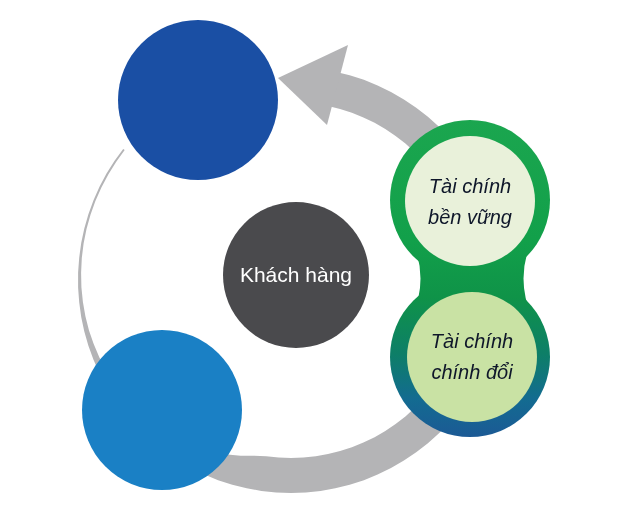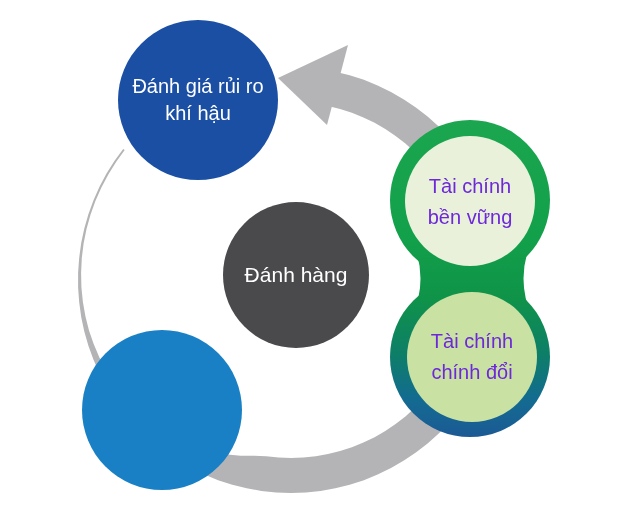--- a/index.html
+++ b/index.html
@@ -24,21 +24,21 @@
     position: absolute;
     display: flex;
     flex-direction: column;
     align-items: center;
     justify-content: center;
     text-align: center;
     pointer-events: none;
   }
   .label span { white-space: nowrap; display: block; }
   .label-light { color: #ffffff; }
-  .label-dark  { color: #6d28d9; }
+  .label-dark  { color: #0f172a; font-style: italic; }
   .lbl-climate   { left:  88px; top:  58px; width: 220px; height: 84px; font-size: 20px; line-height: 27px; }
   .lbl-customer  { left: 206px; top: 245px; width: 180px; height: 60px; font-size: 21px; }
   .lbl-esg       { left:  72px; top: 380px; width: 180px; height: 60px; font-size: 21px; }
   .lbl-sustain   { left: 390px; top: 163px; width: 160px; height: 78px; font-size: 20px; line-height: 31px; }
   .lbl-transition{ left: 392px; top: 318px; width: 160px; height: 78px; font-size: 20px; line-height: 31px; }
 </style>
 </head>
 <body>
 
 <div id="stage">
@@ -64,27 +64,23 @@
 
     <g>
       <circle cx="470" cy="200" r="80" fill="url(#capsule-grad)"></circle>
       <circle cx="470" cy="357" r="80" fill="url(#capsule-grad)"></circle>
       <path d="M412,240 Q429,278.5 412,317 L532,317 Q515,278.5 532,240 Z" fill="url(#capsule-grad)"></path>
       <circle cx="470" cy="201" r="65" fill="#e9f1da"></circle>
       <circle cx="472" cy="357" r="65" fill="#c9e2a4"></circle>
     </g>
   </svg>
 
-  <div class="label label-light lbl-climate">
-    <span>Đánh giá rủi ro</span>
-    <span>khí hậu</span>
-  </div>
 
   <div class="label label-light lbl-customer">
-    <span>Đánh hàng</span>
+    <span>Khách hàng</span>
   </div>
 
 
   <div class="label label-dark lbl-sustain">
     <span>Tài chính</span>
     <span>bền vững</span>
   </div>
 
   <div class="label label-dark lbl-transition">
     <span>Tài chính</span>

